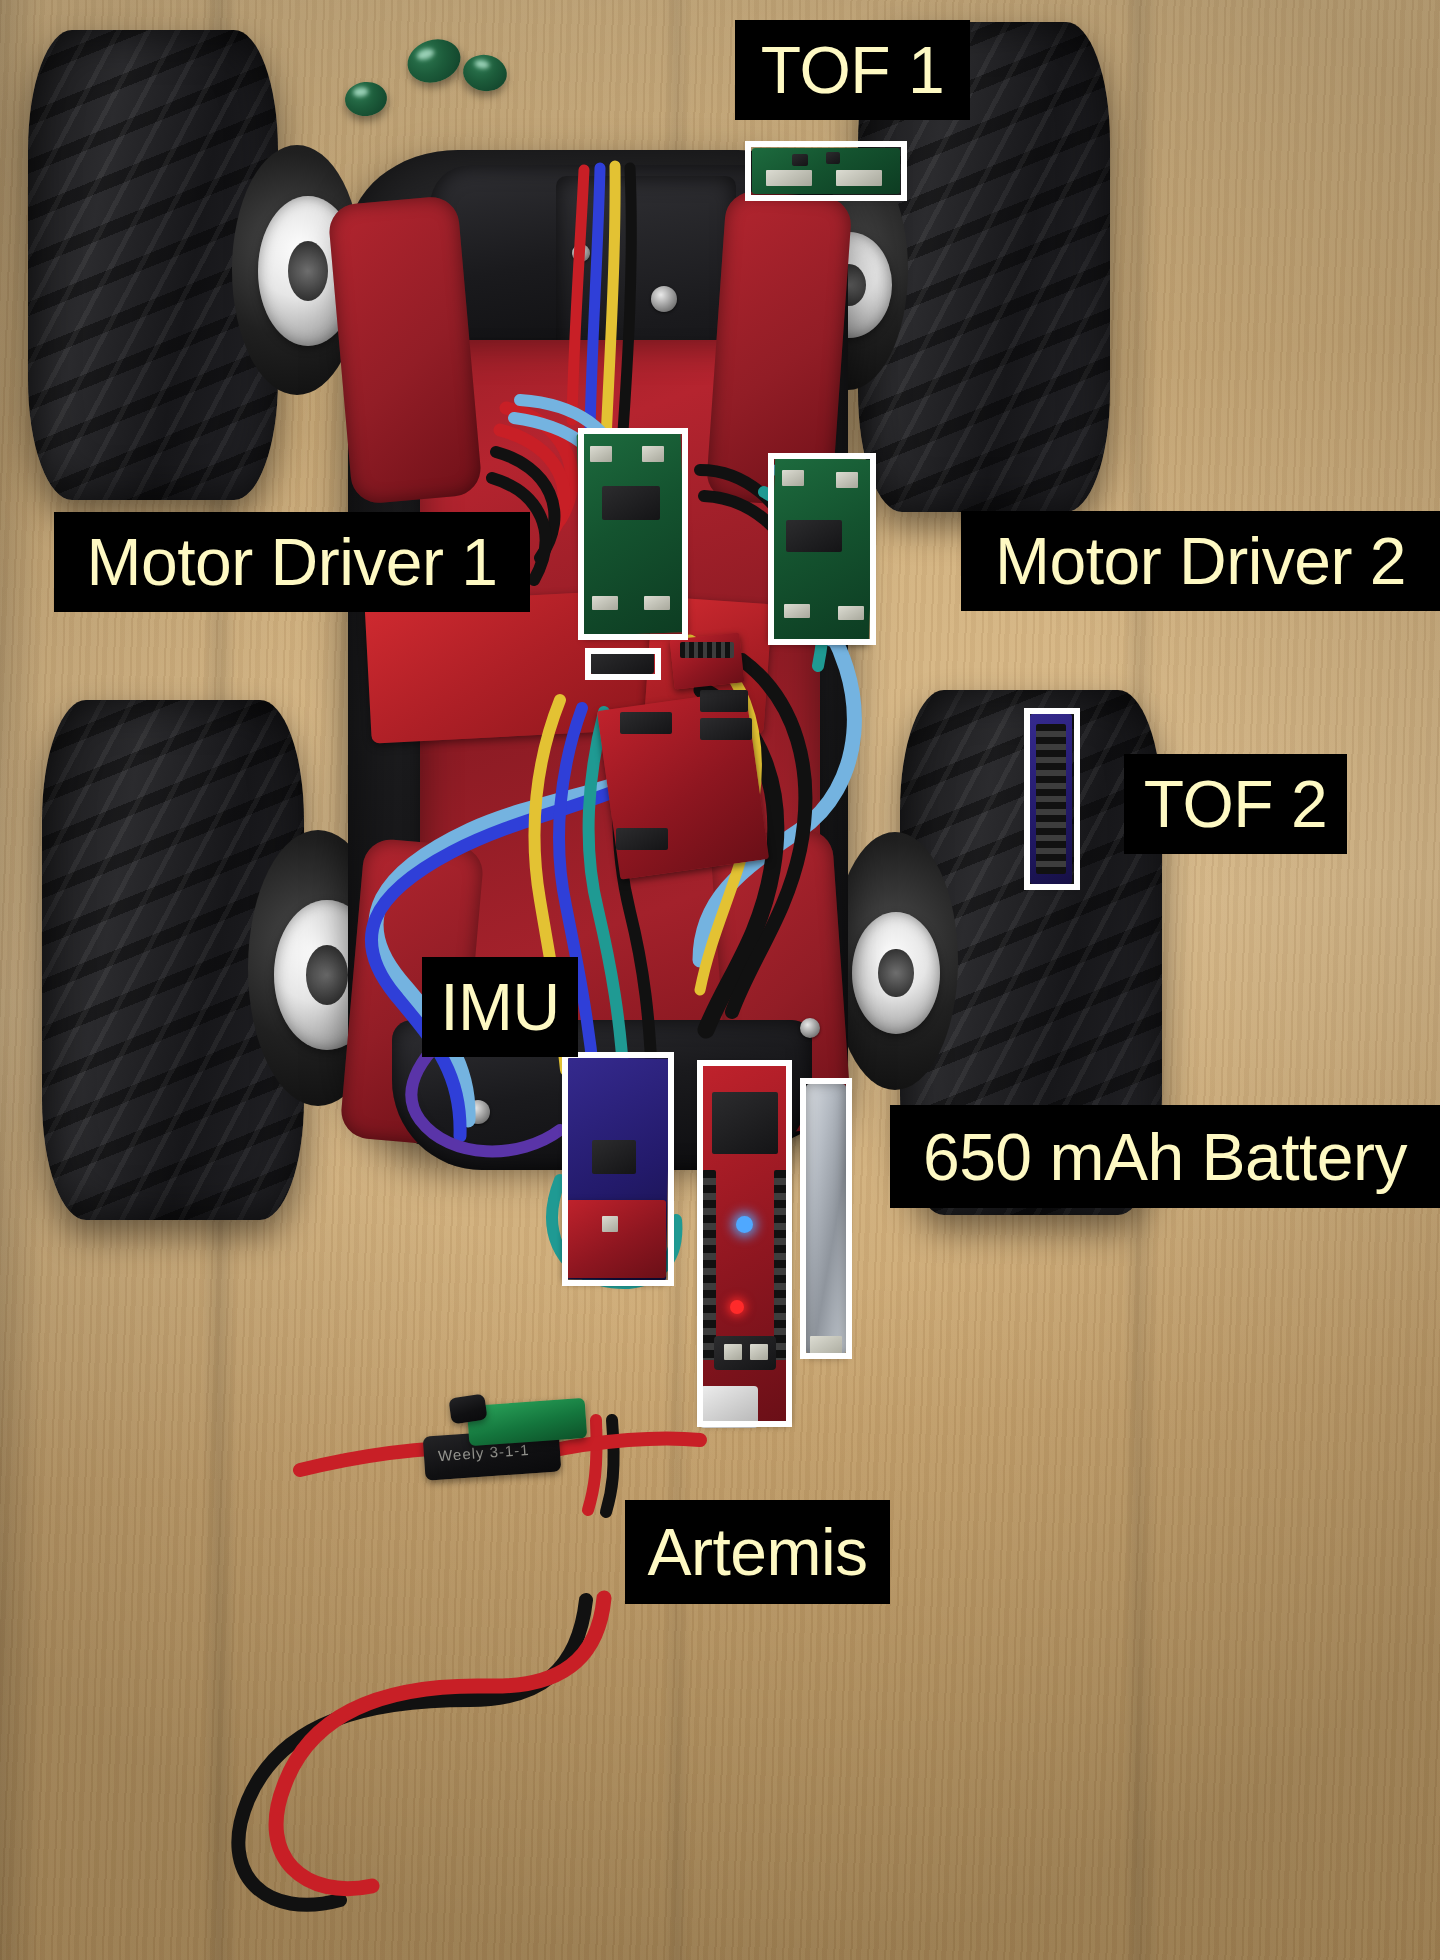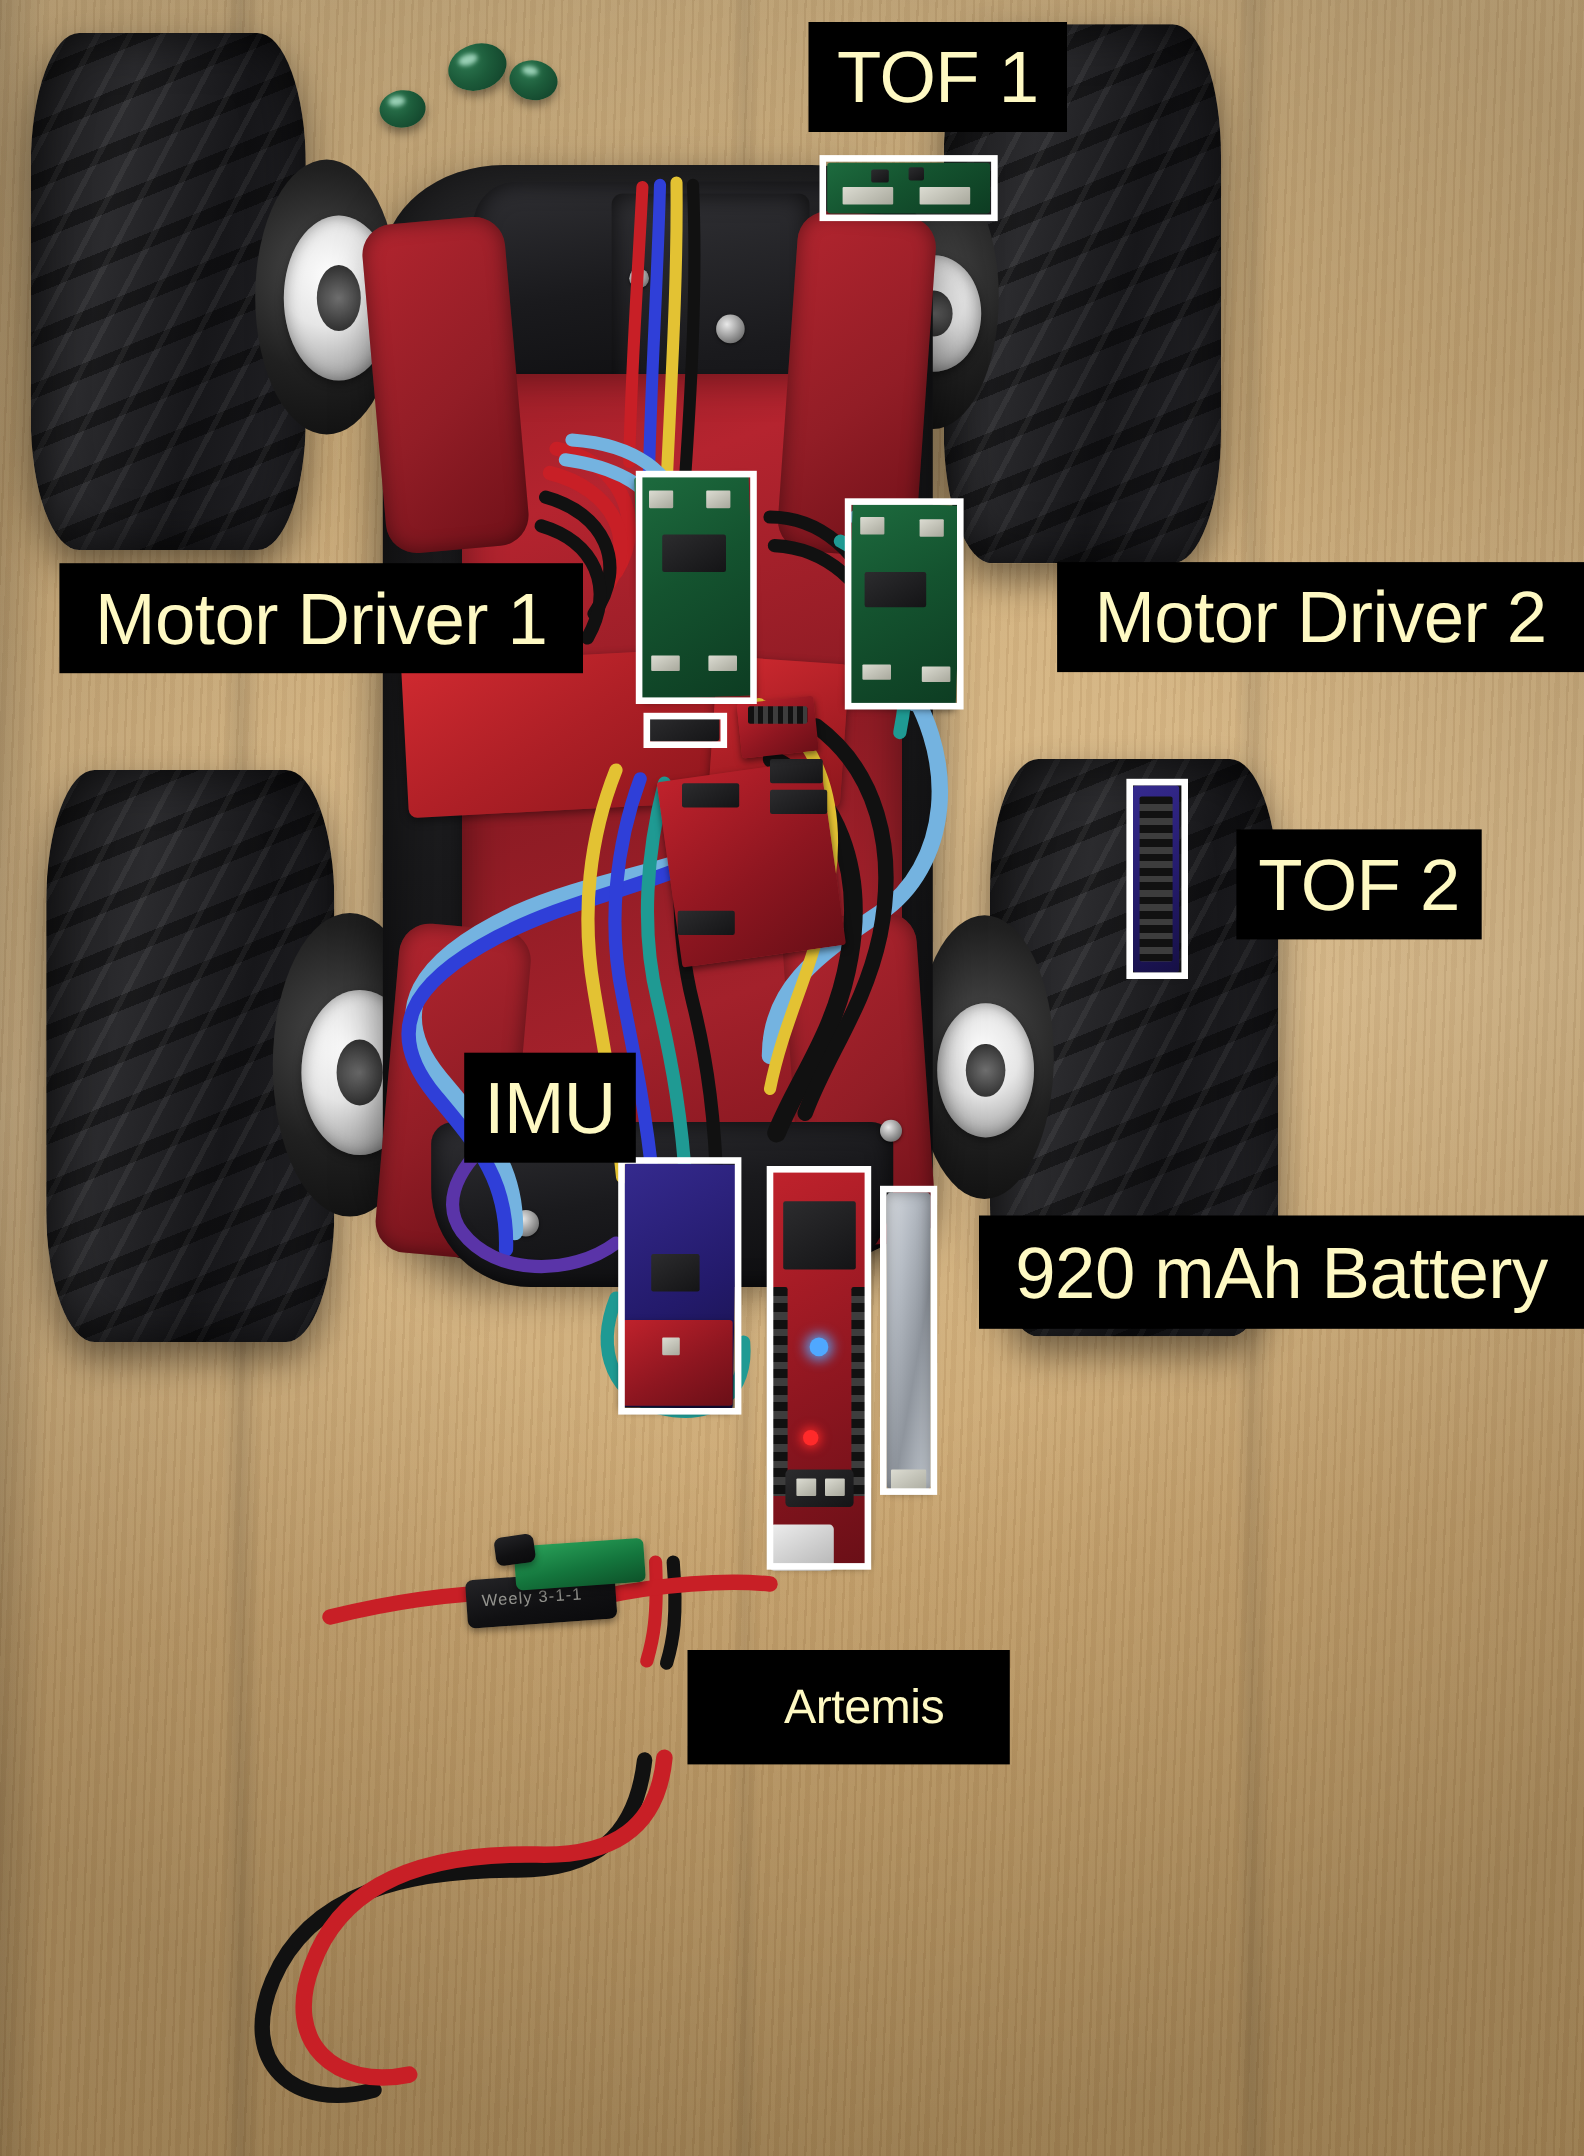--- a/index.html
+++ b/index.html
@@ -380,20 +380,20 @@
 
   <div class="lbl" style="left:1124px;top:754px;width:223px;height:100px;font-size:66px;">
     <span>TOF 2</span>
   </div>
 
   <div class="lbl" style="left:422px;top:957px;width:156px;height:100px;font-size:66px;">
     <span>IMU</span>
   </div>
 
   <div class="lbl" style="left:890px;top:1105px;width:550px;height:103px;font-size:66px;">
-    <span>920 mAh Battery</span>
-  </div>
-
-  <div class="lbl" style="left:625px;top:1500px;width:265px;height:104px;font-size:44px;padding-left:28px;">
+    <span>650 mAh Battery</span>
+  </div>
+
+  <div class="lbl" style="left:625px;top:1500px;width:265px;height:104px;font-size:66px;">
     <span>Artemis</span>
   </div>
 
 </div>
 
 </body></html>

